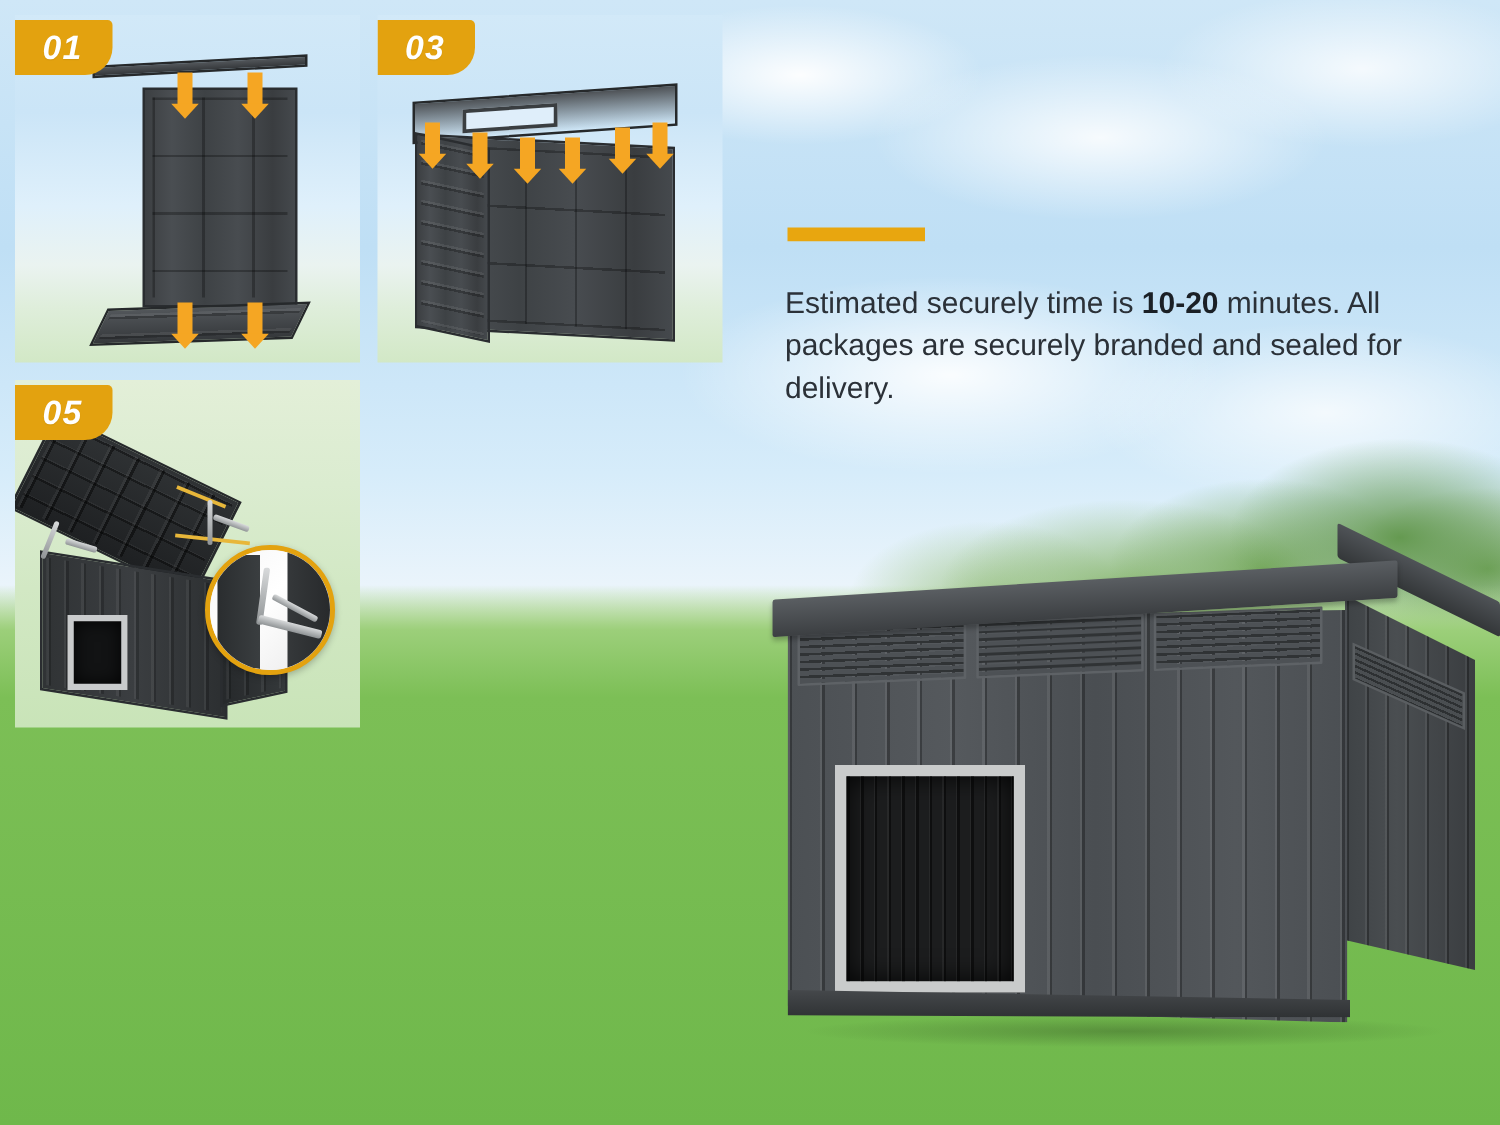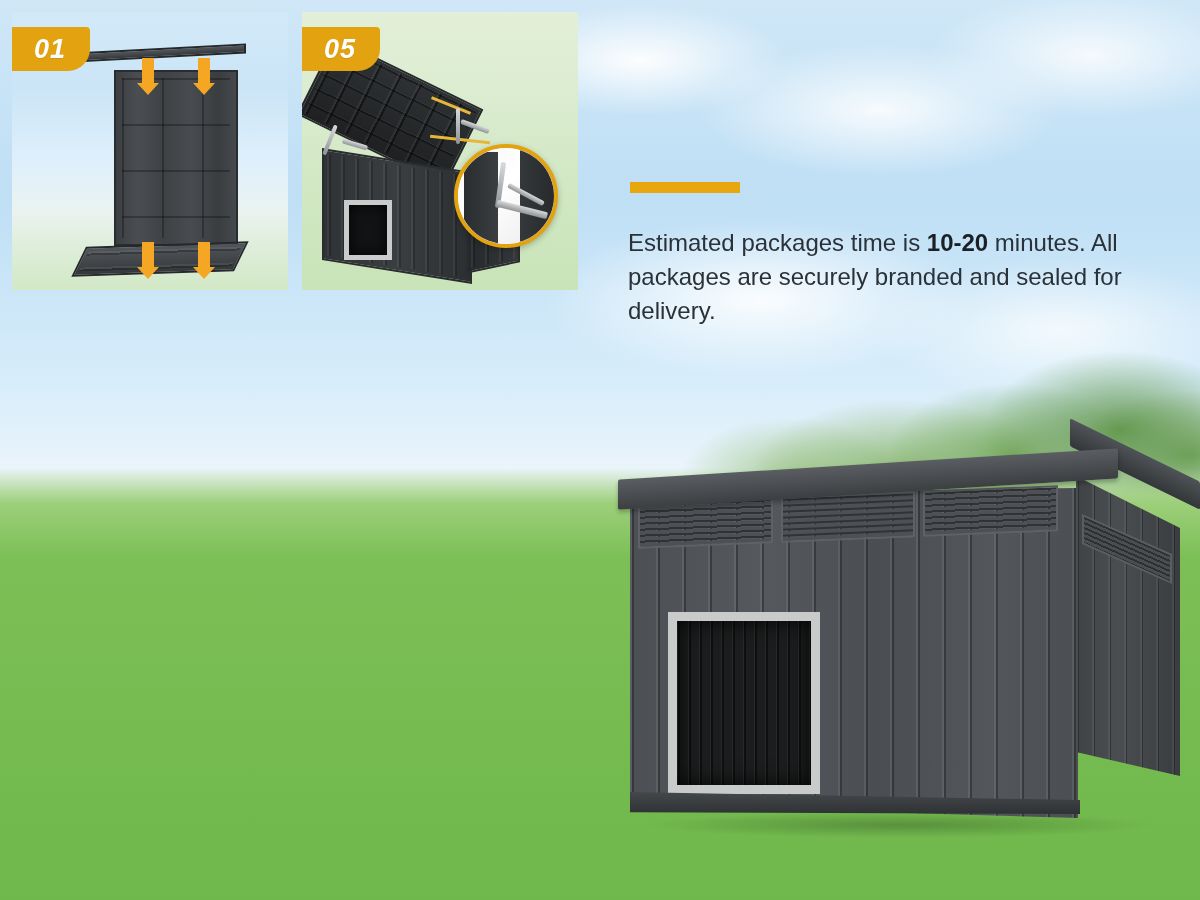--- a/index.html
+++ b/index.html
@@ -54,21 +54,21 @@
       #eaf3f0 72%, #dfeedb 84%, #d2e8c6 100%);
   }
   .step.grass {
     background:linear-gradient(to bottom,
       #e3efd8 0%, #dbecd0 30%, #d2e8c4 60%, #c9e4b8 100%);
     text-align:right;
   }
 
   
   .badge {
-    position:absolute; left:0; top:15px;
+    position:absolute; left:0; top:4px;
     min-width:78px; height:44px;
     padding:0 16px 0 14px;
     background:#e3a20f;
     border-bottom-right-radius:22px;
     border-top-right-radius:4px;
     display:flex; align-items:center; justify-content:center;
     color:#ffffff;
     font-size:27px; font-weight:bold; font-style:italic;
     letter-spacing:1px;
     line-height:1;
@@ -275,20 +275,41 @@
           <div class="ribs-h"></div>
         </div>
         <div class="arrow" style="left:130px; top:46px;"></div>
         <div class="arrow" style="left:186px; top:46px;"></div>
         <div class="arrow" style="left:130px; top:230px;"></div>
         <div class="arrow" style="left:186px; top:230px;"></div>
       </div>
     </div>
 
 
+    <div class="step sky">
+      <div class="badge">03</div>
+      <div class="art">
+
+        <div class="lidslab" style="left:28px; top:62px; width:212px; height:34px; transform:skewY(-4deg); background:linear-gradient(to bottom,#4e5256,#32353800);">
+          <div style="position:absolute; left:38px; top:7px; width:76px; height:19px; background:#dfeefa; border:3px solid #3a3e41;"></div>
+        </div>
+        <div class="panelwall" style="left:30px; top:100px; width:208px; height:156px; transform:skewY(3deg);">
+          <div class="grid-emb"></div>
+        </div>
+        <div class="panelwall" style="left:30px; top:100px; width:60px; height:156px; transform:skewY(12deg);">
+          <div class="ribs-h"></div>
+        </div>
+        <div class="arrow" style="left:38px;  top:86px;"></div>
+        <div class="arrow" style="left:76px;  top:94px;"></div>
+        <div class="arrow" style="left:114px; top:98px;"></div>
+        <div class="arrow" style="left:150px; top:98px;"></div>
+        <div class="arrow" style="left:190px; top:90px;"></div>
+        <div class="arrow" style="left:220px; top:86px;"></div>
+      </div>
+    </div>
 
 
     <div class="step grass">
       <div class="badge">05</div>
       <div class="art">
 
         <div class="lidslab" style="left:14px; top:52px; width:148px; height:96px; transform:skewY(26deg) skewX(-22deg); background:linear-gradient(to bottom,#2f3234,#1e2022);">
           <div style="position:absolute; inset:3px; background:
             repeating-linear-gradient(to right, rgba(255,255,255,.05) 0 2px, rgba(0,0,0,.45) 2px 4px, transparent 4px 20px),
             repeating-linear-gradient(to bottom, rgba(255,255,255,.04) 0 1px, rgba(0,0,0,.4) 1px 3px, transparent 3px 18px);"></div>
@@ -318,21 +339,21 @@
           <div class="strut" style="left:48px; top:44px; width:40px; height:5px; transform:rotate(28deg);"></div>
         </div>
       </div>
     </div>
 
 
   </div>
 
   <div class="rule"></div>
   <div class="copy">
-    <span>Estimated packages time is </span><b>10-20</b><span> minutes. All packages are securely branded and sealed for delivery.</span>
+    <span>Estimated securely time is </span><b>10-20</b><span> minutes. All packages are securely branded and sealed for delivery.</span>
   </div>
 
   <div class="hero">
     <div class="shadow-blob"></div>
     <div class="hero-roof-side"></div>
     <div class="hero-side">
       <div class="hero-side-boards"></div>
       <div style="position:absolute; left:6px; top:58px; width:90px; height:30px; background:repeating-linear-gradient(to bottom,#2d3032 0 2px,#4a4e51 2px 5px); border:2px solid #5a5e61; transform:skewY(24deg);"></div>
     </div>
     <div class="hero-front">

